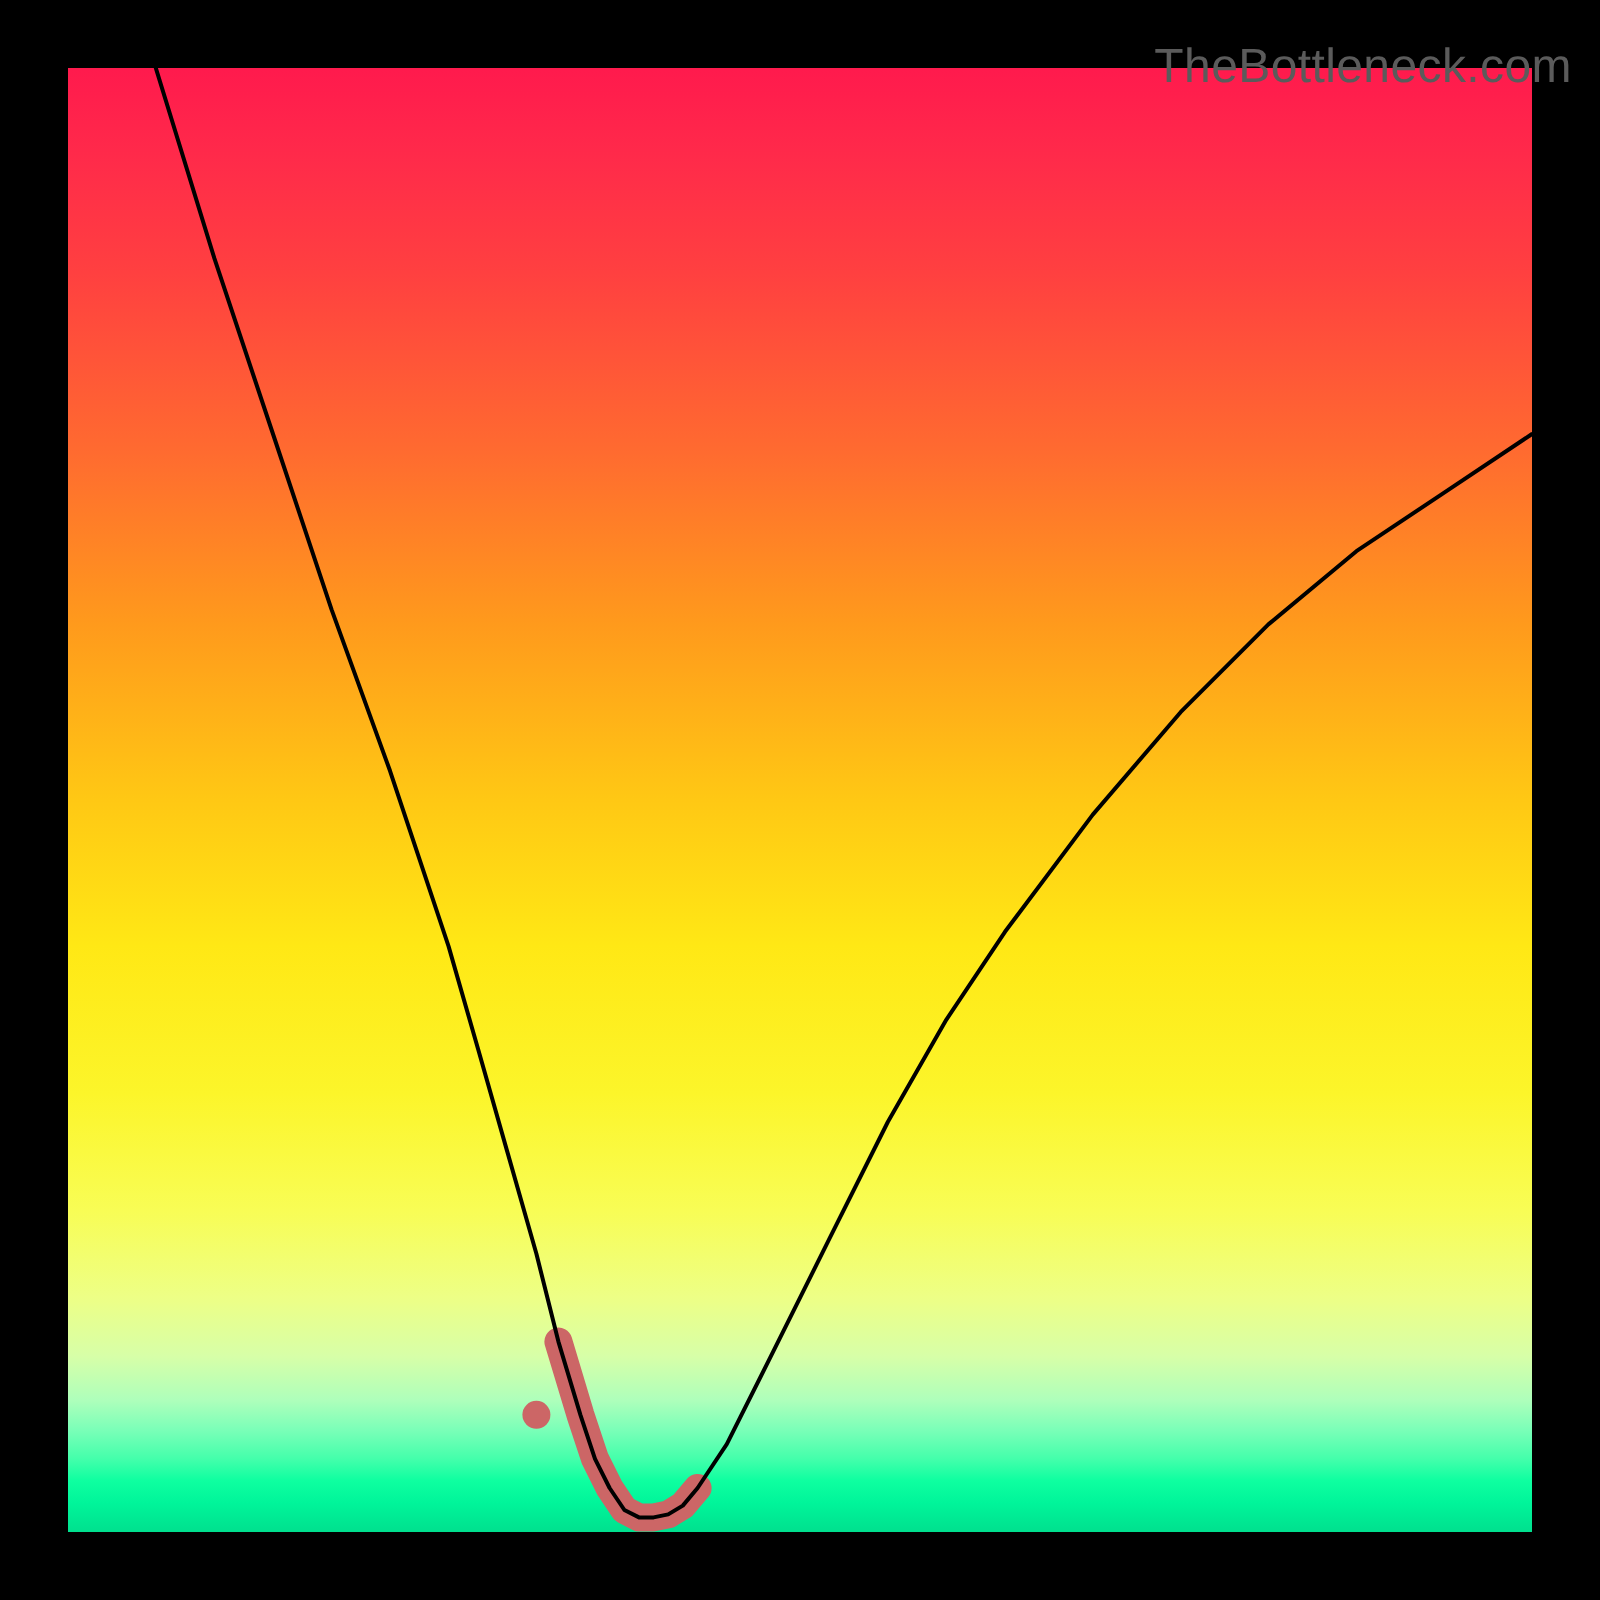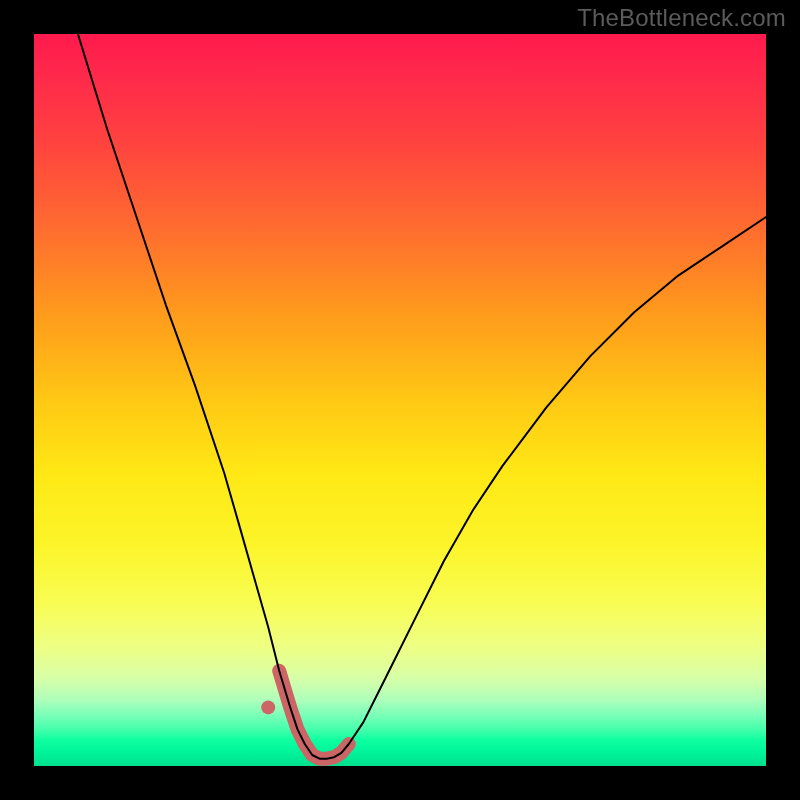--- a/index.html
+++ b/index.html
@@ -56,21 +56,21 @@
   }
   svg.curves {
     position: absolute;
     left: 0;
     top: 0;
     width: 100%;
     height: 100%;
   }
   .watermark {
     position: absolute;
-    top: 4px;
+    top: 20px;
     right: 14px;
     color: #5b5b5b;
     font-size: 24px;
     font-weight: 500;
     letter-spacing: 0.2px;
     user-select: none;
   }
 </style>
 </head>
 <body>

